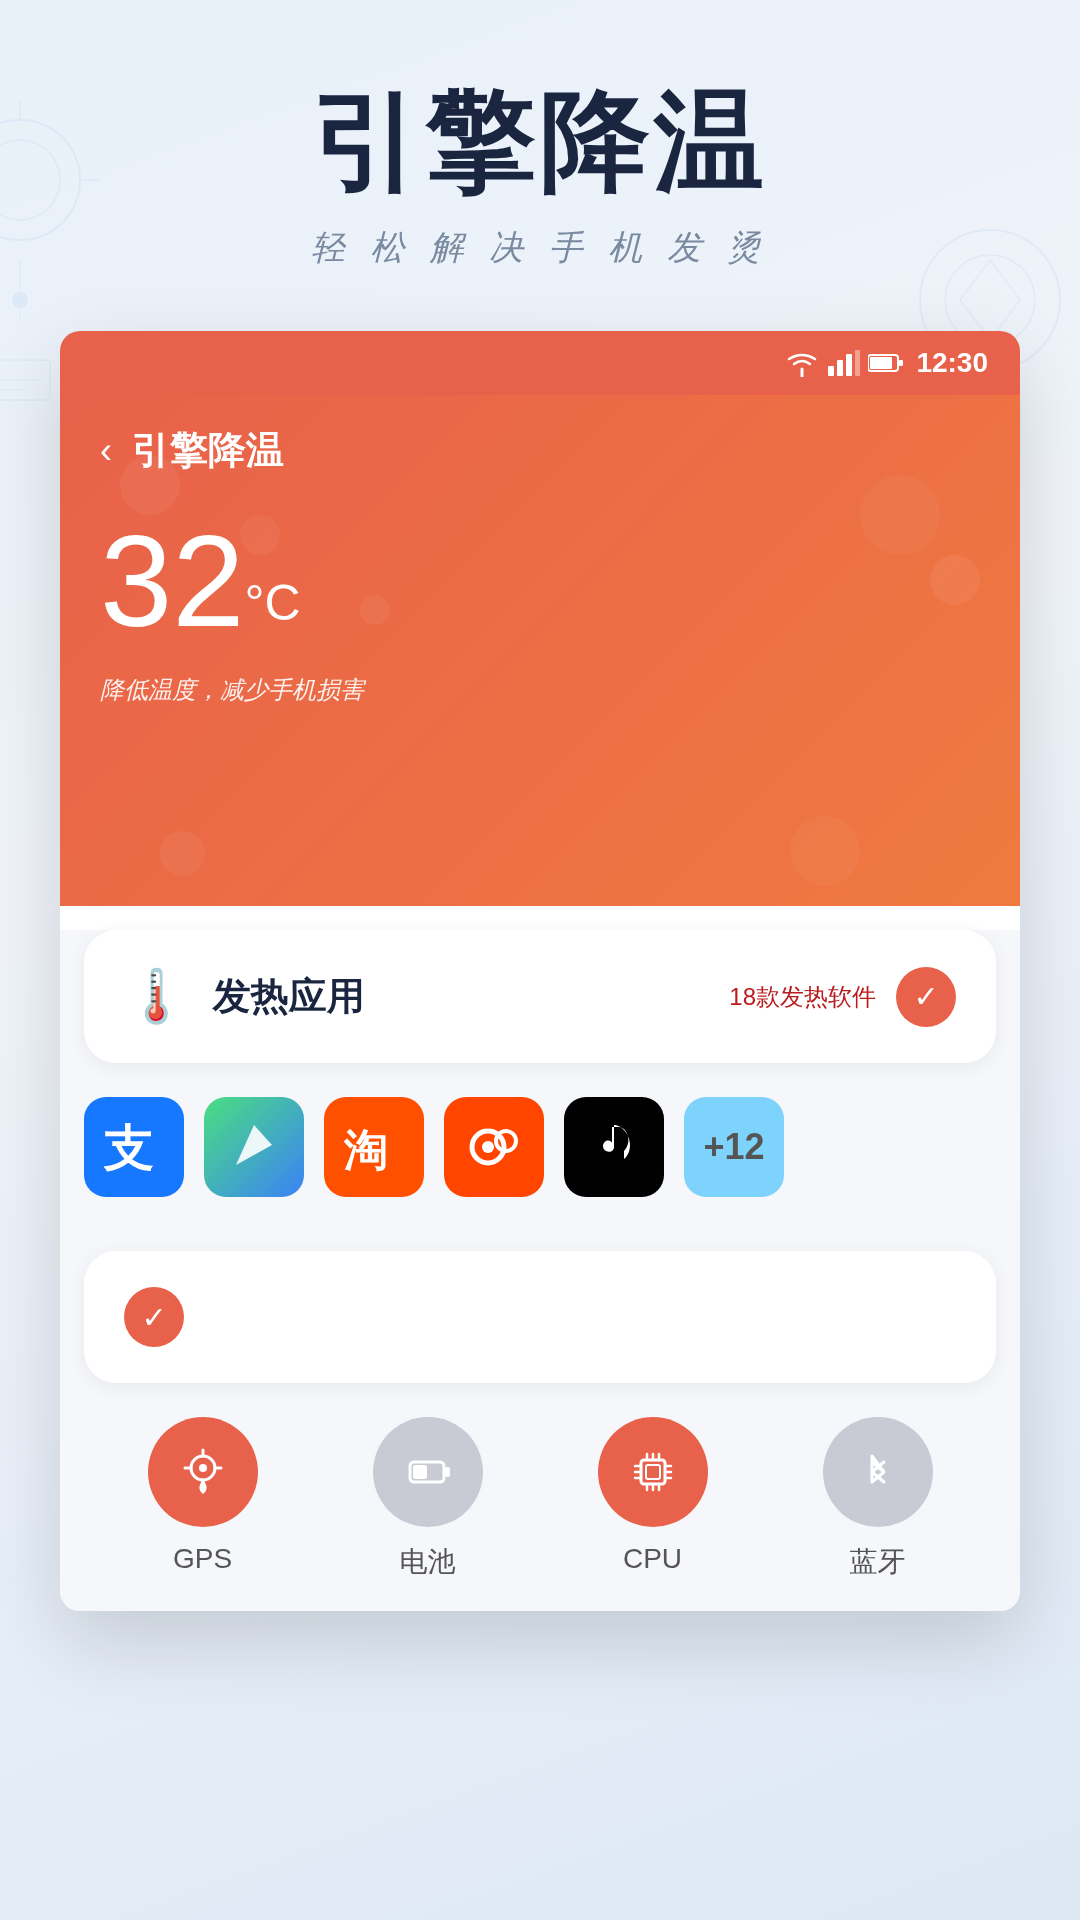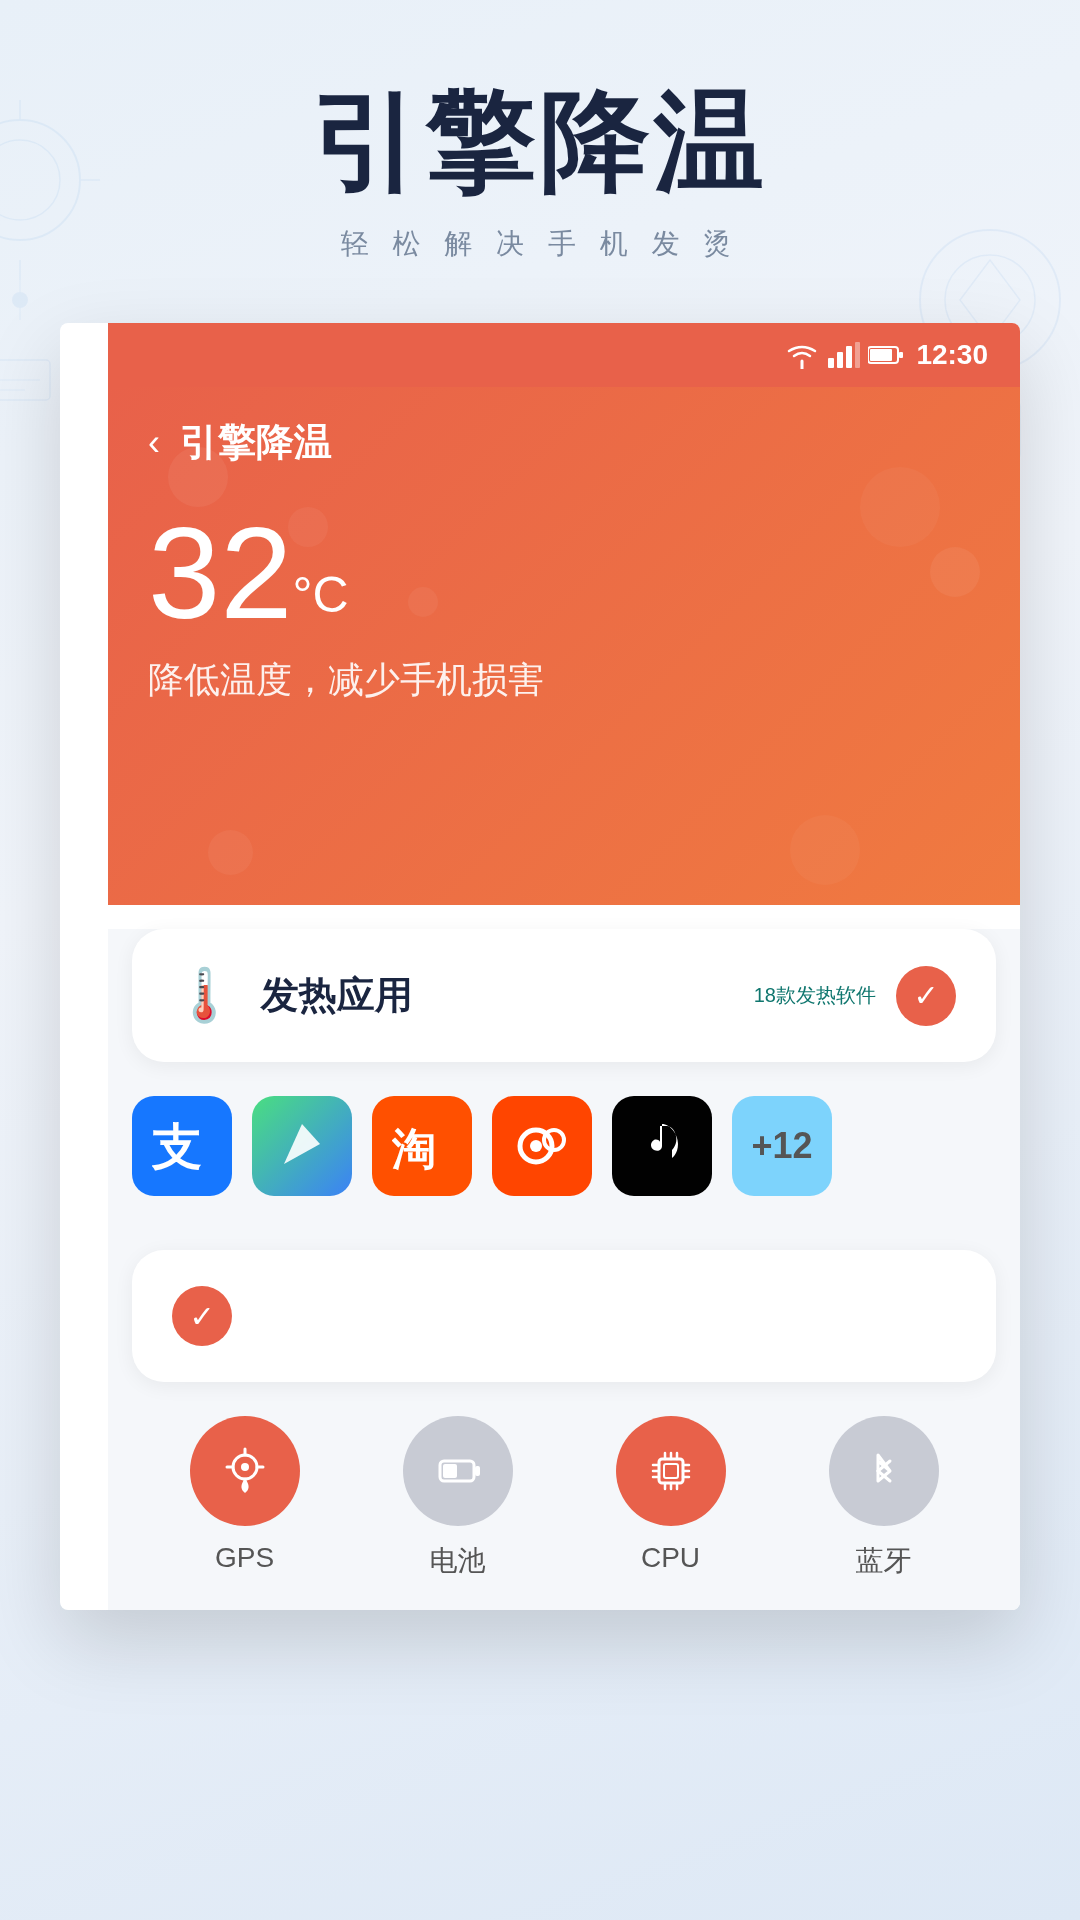--- a/index.html
+++ b/index.html
@@ -39,35 +39,35 @@
     }
     .hero-title {
       font-size: 110px;
       font-weight: 900;
       color: #1a2540;
       letter-spacing: 4px;
       line-height: 1.1;
       margin-bottom: 24px;
     }
     .hero-subtitle {
-      font-size: 28px;
+      font-size: 34px;
       color: #7a8aa0;
       letter-spacing: 8px;
       font-weight: 400;
+      font-style: italic;
     }
 
     
     .phone-card {
       background: white;
-      border-radius: 8px;
+      border-radius: 20px;
       overflow: hidden;
       box-shadow: 0 30px 80px rgba(0,0,0,0.15);
       margin: 0 20px 50px;
       position: relative;
-      padding-left: 48px;
     }
 
     
     .status-bar {
       background: #e8614a;
       display: flex;
       justify-content: flex-end;
       align-items: center;
       padding: 16px 32px;
       gap: 12px;
@@ -119,22 +119,23 @@
       color: white;
       line-height: 1;
     }
     .temp-unit {
       font-size: 50px;
       color: white;
       vertical-align: super;
     }
     .temp-desc {
       color: rgba(255,255,255,0.9);
-      font-size: 36px;
-      margin-top: 18px;
+      font-size: 24px;
+      margin-top: 28px;
+      font-style: italic;
     }
 
     
     .bubble {
       position: absolute;
       border-radius: 50%;
       background: rgba(255,255,255,0.2);
     }
 
     
@@ -169,22 +170,22 @@
     }
 
     .section-title {
       font-size: 38px;
       font-weight: 600;
       color: #1a2540;
       text-align: center;
     }
 
     .section-meta {
-      font-size: 20px;
-      color: #0f766e;
+      font-size: 24px;
+      color: #b91c1c;
     }
 
     .check-badge {
       width: 60px;
       height: 60px;
       background: #e8614a;
       border-radius: 50%;
       display: flex;
       align-items: center;
       justify-content: center;

